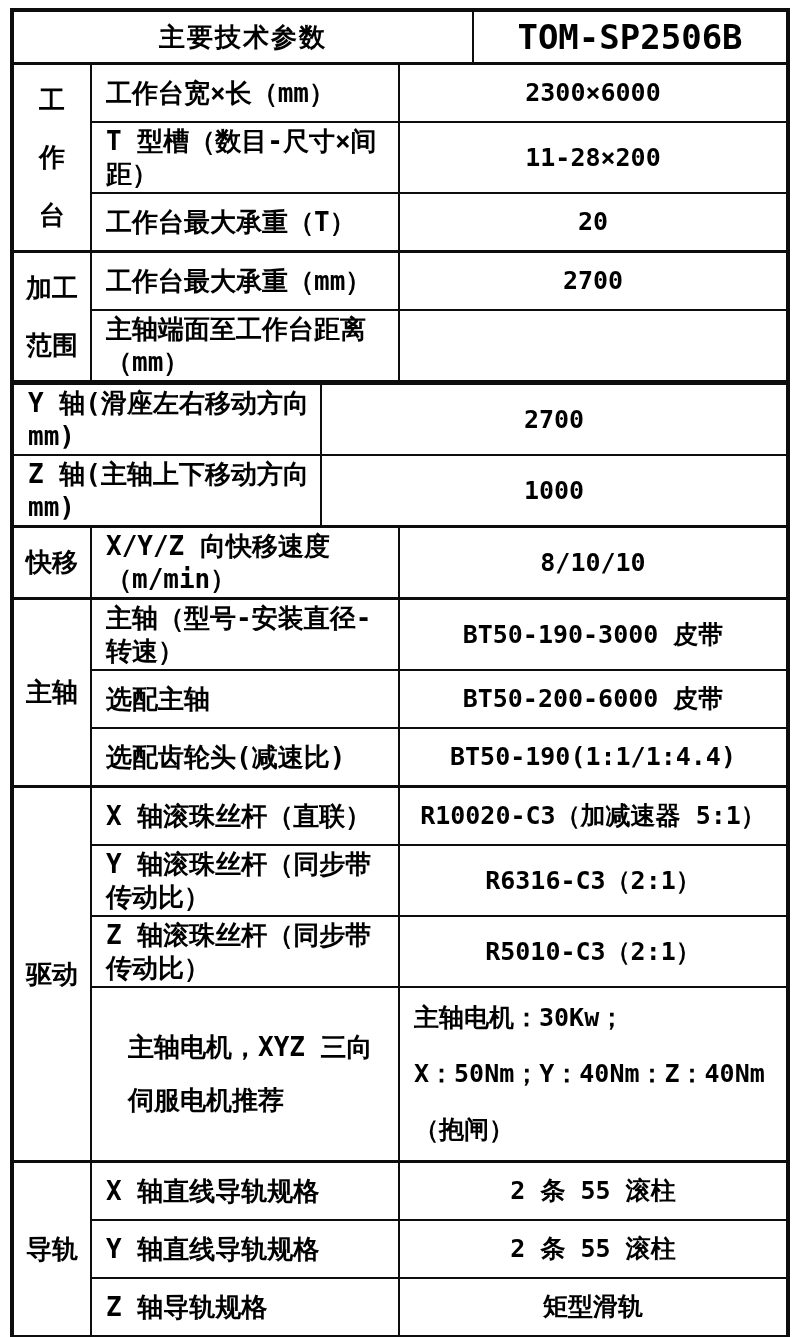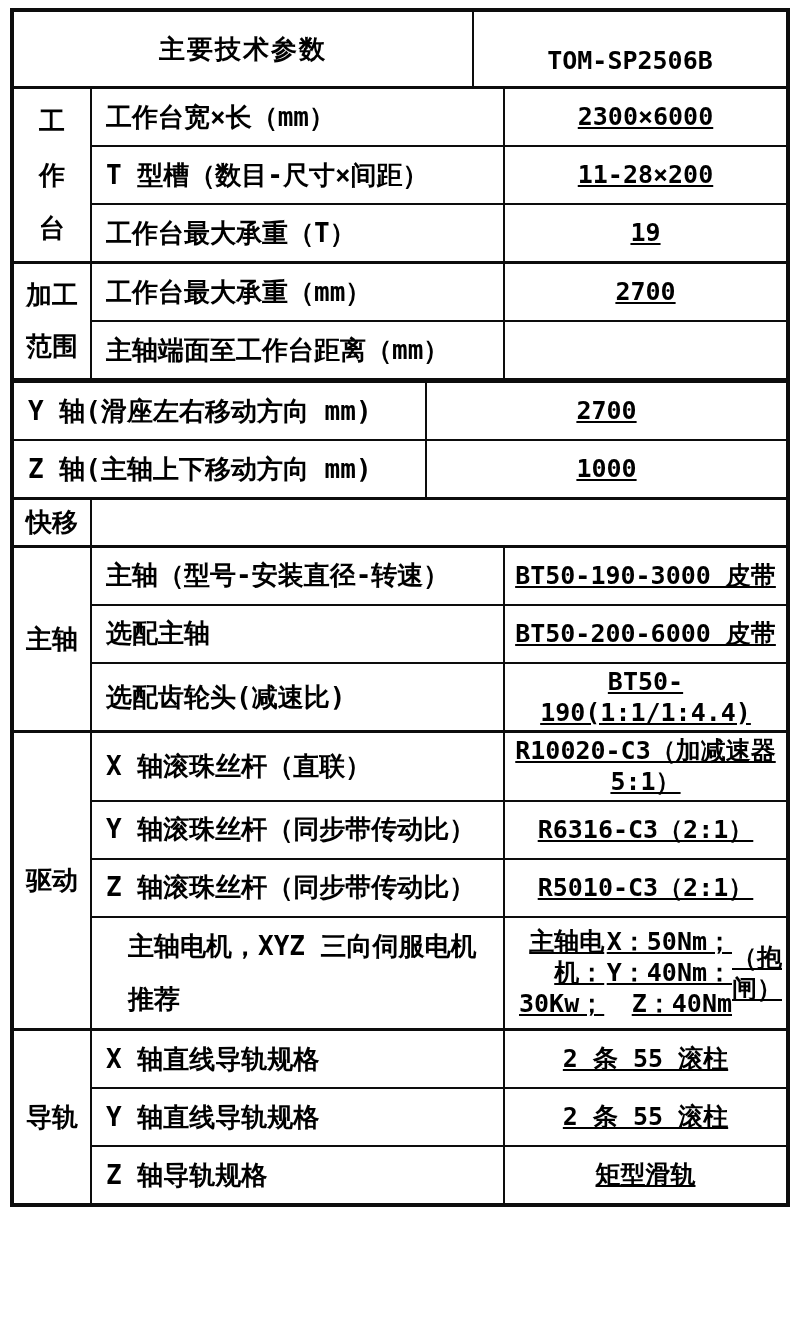--- a/index.html
+++ b/index.html
@@ -23,65 +23,65 @@
   .hrow { display: flex; }
   .hcell {
     min-height: 50px;
     display: flex;
     align-items: center;
     justify-content: center;
     text-align: right;
     box-sizing: border-box;
   }
   .hcell.title { width: 460px; border-right: 2px solid #0d0d0d; letter-spacing: 2px; }
-  .hcell.model { flex: 1; font-size: 25px; margin-top: 24px; }
+  .hcell.model { flex: 1; font-size: 34px; }
 
   .group { display: flex; border-top: 3px solid #0d0d0d; }
   .glabel {
     width: 78px;
     border-right: 2px solid #0d0d0d;
     display: flex;
     flex-direction: column;
     justify-content: space-around;
     align-items: center;
     text-align: center;
     box-sizing: border-box;
     padding: 6px 0;
   }
   .grows { flex: 1; display: flex; flex-direction: column; }
   .row { display: flex; }
   .row + .row { border-top: 2px solid #0d0d0d; }
   .param {
-    width: 413px;
+    width: 308px;
     min-height: 56px;
     border-right: 2px solid #0d0d0d;
     display: flex;
     align-items: center;
     box-sizing: border-box;
     padding: 2px 8px 2px 14px;
     text-align: left;
   }
   .value {
     flex: 1;
     min-height: 56px;
     display: flex;
     align-items: center;
     justify-content: center;
     text-align: center;
     box-sizing: border-box;
     padding: 2px 4px;
     font-size: 25px;
-    text-decoration: underline;
   }
   .row-tall .param { line-height: 2.05; padding-left: 36px; }
   .value.multiline {
+    flex-direction: column;
     align-items: stretch;
     justify-content: center;
     padding-left: 14px;
-    text-align: right;
+    text-align: center;
   }
   .vline {
     min-height: 56px;
     display: flex;
     align-items: center;
     justify-content: flex-start;
   }
 </style>
 </head>
 <body>
@@ -103,21 +103,21 @@
       <div class="row">
         <div class="param">工作台宽×长（mm）</div>
         <div class="value">2300×6000</div>
       </div>
       <div class="row">
         <div class="param">T 型槽（数目-尺寸×间距）</div>
         <div class="value">11-28×200</div>
       </div>
       <div class="row">
         <div class="param">工作台最大承重（T）</div>
-        <div class="value">19</div>
+        <div class="value">20</div>
       </div>
     </div>
   </div>
 
   <div class="group">
     <div class="glabel">
       <span>加工</span>
       <span>范围</span>
     </div>
     <div class="grows">
@@ -142,20 +142,26 @@
       <div class="row">
         <div class="param">Z 轴(主轴上下移动方向 mm)</div>
         <div class="value">1000</div>
       </div>
     </div>
   </div>
 
   <div class="group">
     <div class="glabel">
       <span>快移</span>
+    </div>
+    <div class="grows">
+      <div class="row">
+        <div class="param">X/Y/Z 向快移速度（m/min）</div>
+        <div class="value">8/10/10</div>
+      </div>
     </div>
   </div>
 
   <div class="group">
     <div class="glabel">
       <span>主轴</span>
     </div>
     <div class="grows">
       <div class="row">
         <div class="param">主轴（型号-安装直径-转速）</div>

